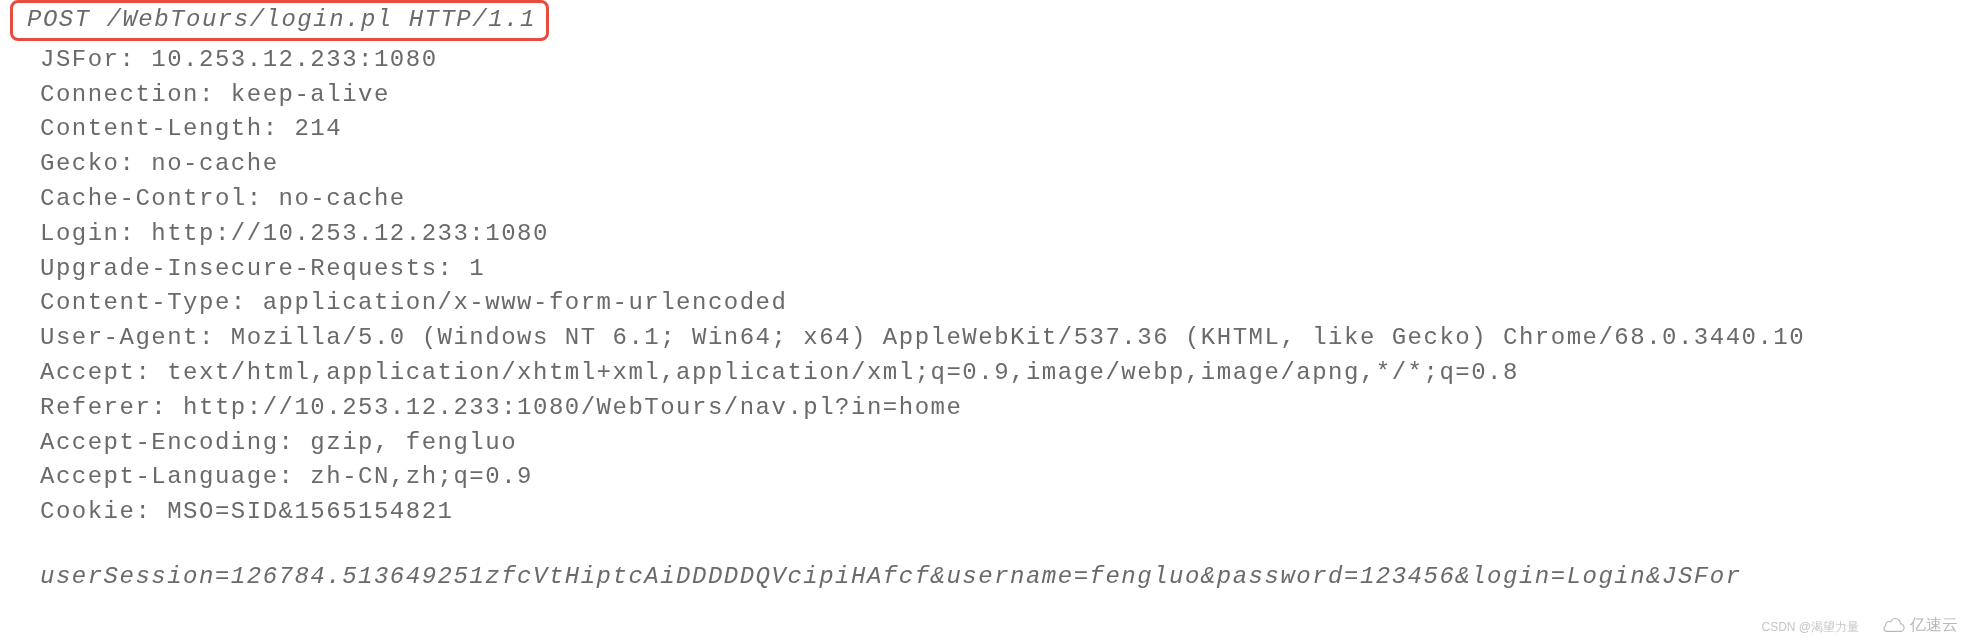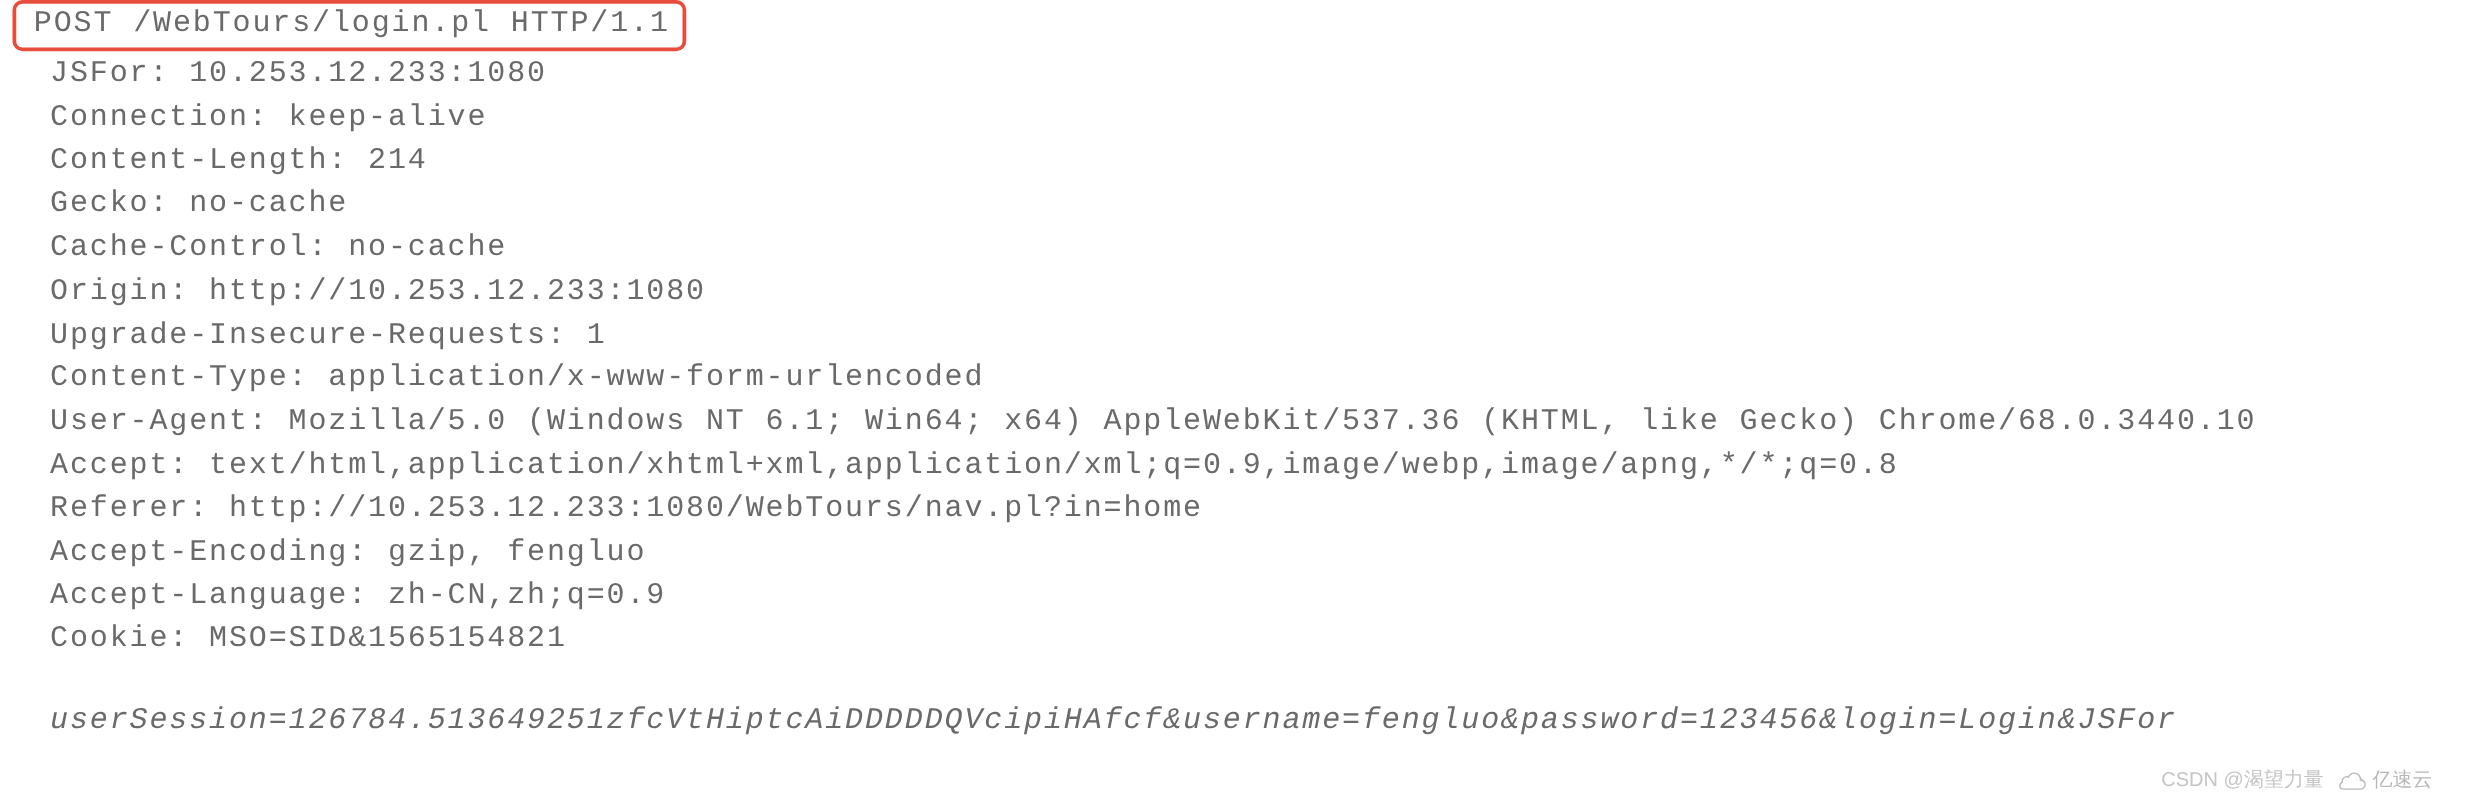--- a/index.html
+++ b/index.html
@@ -19,20 +19,21 @@
       overflow: hidden;
       letter-spacing: 0.5px;
     }
     .request-line-wrap {
       display: inline-block;
       border: 3px solid #e74c3c;
       border-radius: 8px;
       padding: 0px 10px 0px 14px;
       margin-bottom: 2px;
       margin-left: -4px;
+      font-style: italic;
     }
     .request-line {
       color: #6a6a6a;
       letter-spacing: 1.5px;
     }
     .header-line {
       letter-spacing: 1.5px;
       white-space: nowrap;
       overflow: hidden;
       padding-left: 26px;
@@ -42,29 +43,29 @@
       white-space: nowrap;
       overflow: hidden;
       padding-left: 26px;
       margin-top: 30px;
       font-style: italic;
     }
     .watermark {
       position: absolute;
       bottom: 6px;
       right: 115px;
-      font-size: 16px;
+      font-size: 12px;
       color: #c5c5c5;
       font-family: sans-serif;
       letter-spacing: 0;
     }
     .cloud-mark {
       position: absolute;
       bottom: 6px;
-      right: 28px;
+      right: 16px;
       font-size: 16px;
       color: #b8b8b8;
       font-family: sans-serif;
       letter-spacing: 0;
       display: flex;
       align-items: center;
       gap: 5px;
     }
     .cloud-icon {
       width: 22px;
@@ -78,21 +79,21 @@
 
 <div class="request-line-wrap">
   <span class="request-line">POST /WebTours/login.pl HTTP/1.1</span>
 </div>
 
 <div class="header-line">JSFor: 10.253.12.233:1080</div>
 <div class="header-line">Connection: keep-alive</div>
 <div class="header-line">Content-Length: 214</div>
 <div class="header-line">Gecko: no-cache</div>
 <div class="header-line">Cache-Control: no-cache</div>
-<div class="header-line">Origin: http://10.253.12.233:1080</div>
+<div class="header-line">Login: http://10.253.12.233:1080</div>
 <div class="header-line">Upgrade-Insecure-Requests: 1</div>
 <div class="header-line">Content-Type: application/x-www-form-urlencoded</div>
 <div class="header-line">User-Agent: Mozilla/5.0 (Windows NT 6.1; Win64; x64) AppleWebKit/537.36 (KHTML, like Gecko) Chrome/68.0.3440.10</div>
 <div class="header-line">Accept: text/html,application/xhtml+xml,application/xml;q=0.9,image/webp,image/apng,*/*;q=0.8</div>
 <div class="header-line">Referer: http://10.253.12.233:1080/WebTours/nav.pl?in=home</div>
 <div class="header-line">Accept-Encoding: gzip, fengluo</div>
 <div class="header-line">Accept-Language: zh-CN,zh;q=0.9</div>
 <div class="header-line">Cookie: MSO=SID&amp;1565154821</div>
 
 <div class="body-line">userSession=126784.513649251zfcVtHiptcAiDDDDDQVcipiHAfcf&amp;username=fengluo&amp;password=123456&amp;login=Login&amp;JSFor</div>

